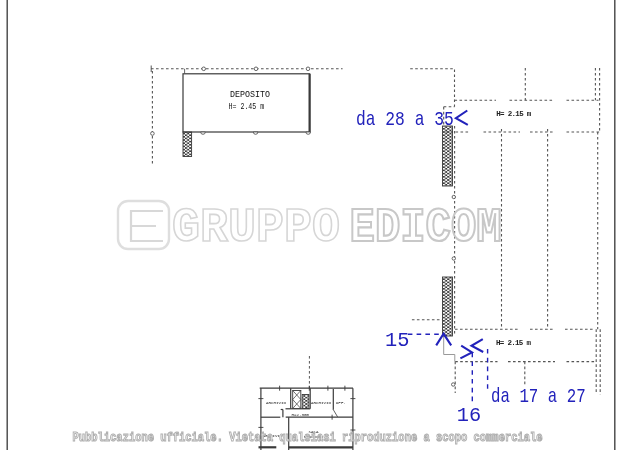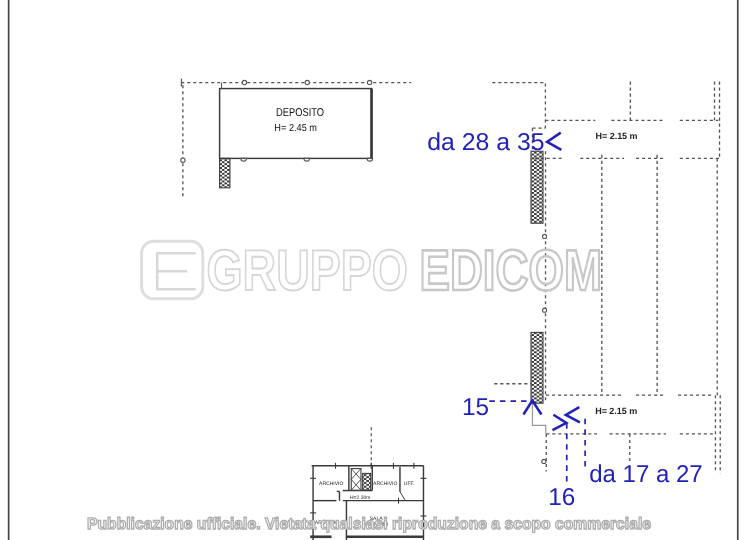--- a/index.html
+++ b/index.html
@@ -1,17 +1,17 @@
 <!DOCTYPE html>
 <html><head>
 <meta charset="utf-8">
 <style>
 html,body{margin:0;padding:0;background:#fff;}
 #page{position:relative;width:620px;height:450px;background:#ffffff;overflow:hidden;
-font-family:Liberation Sans, sans-serif;}
+font-family:Liberation Mono, monospace;}
 svg{position:absolute;left:0;top:0;}
 </style>
 </head>
 <body>
 <div id="page">
 <svg width="620" height="450" viewBox="0 0 620 450">
 <defs>
 <pattern id="chk" width="4.3" height="3.2" patternUnits="userSpaceOnUse">
 <rect x="0" y="0" width="2.15" height="1.6" fill="#3a3a3a"></rect>
 <rect x="2.15" y="1.6" width="2.15" height="1.6" fill="#3a3a3a"></rect>

